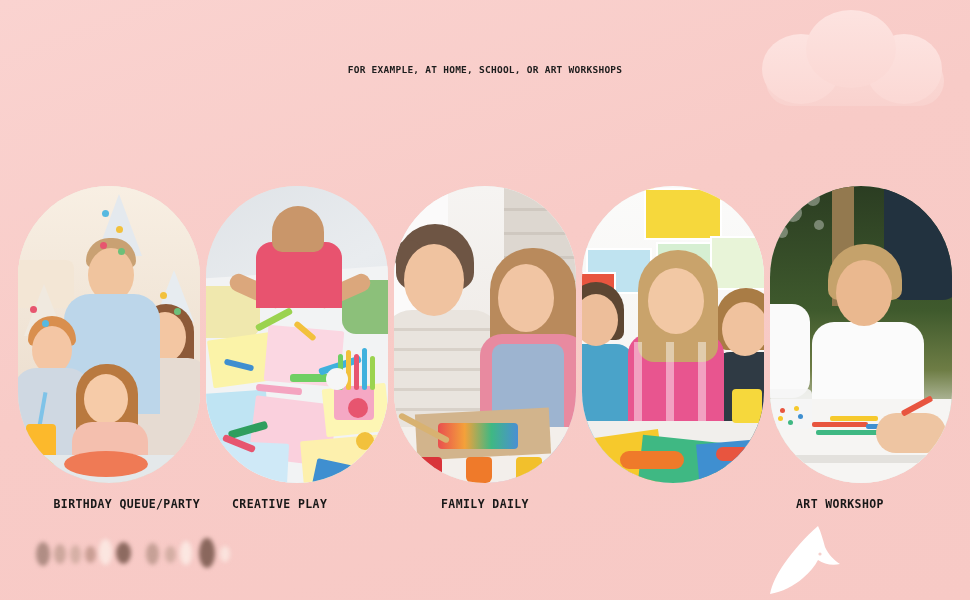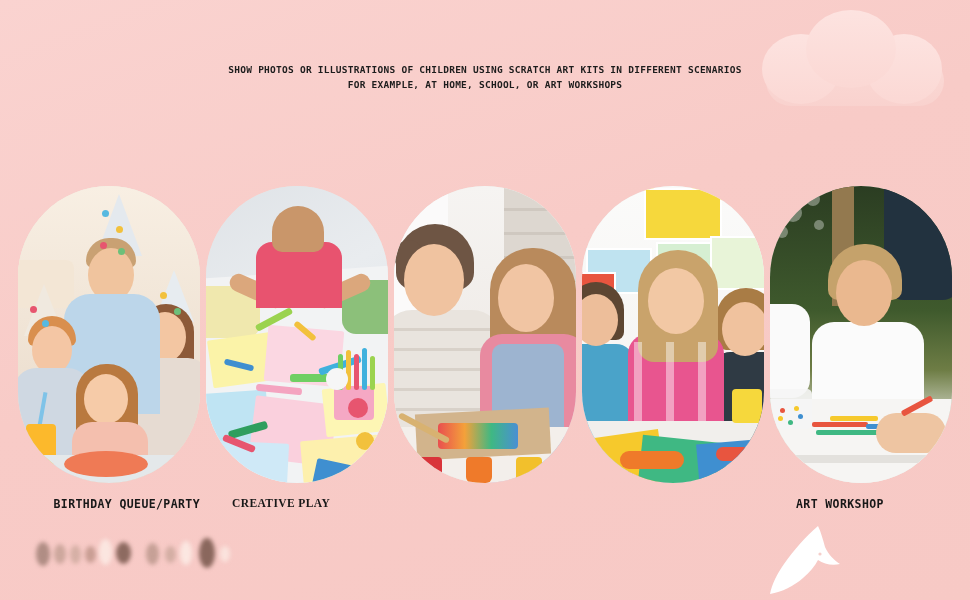--- a/index.html
+++ b/index.html
@@ -107,21 +107,21 @@
     text-align: center;
     font-family: "DejaVu Sans Mono", monospace;
     font-size: 11.5px;
     font-weight: 700;
     letter-spacing: 0.4px;
     color: #181818;
     text-transform: uppercase;
     white-space: nowrap;
   }
   .card:nth-child(1) .cap { text-align: right; padding-left: 4px; }
-  .card:nth-child(2) .cap { text-align: left; padding-left: 26px; font-family: Liberation Serif, serif; }
+  .card:nth-child(2) .cap { text-align: left; padding-left: 26px; }
   .card:nth-child(5) .cap { text-align: left; padding-left: 26px; }
 
   
   .sk { position: absolute; border-radius: 50%; }
   .rect { position: absolute; }
 
   
   .s1 { background: linear-gradient(180deg,#f6ecdf 0%, #efe2d4 55%, #e7dbd0 100%); }
   .s1 .wall { position:absolute; left:0; top:0; width:100%; height:62%;
               background: linear-gradient(180deg,#f8efe3,#eee1d2); }
@@ -248,21 +248,20 @@
 
   <div class="cloud">
     <div class="base"></div>
     <div class="puff p2"></div>
     <div class="puff p3"></div>
     <div class="puff p1"></div>
   </div>
 
   <div class="head">
     <div class="sub">
-      <span>SHOW PHOTOS OR ILLUSTRATIONS OF CHILDREN USING SCRATCH ART KITS IN DIFFERENT SCENARIOS</span>
       <span>FOR EXAMPLE, AT HOME, SCHOOL, OR ART WORKSHOPS</span>
     </div>
   </div>
 
   <div class="row">
 
     <div class="card">
       <div class="frame">
         <div class="scene s1">
           <div class="wall"></div>
@@ -364,20 +363,21 @@
           <div class="sk ghead"></div>
           <div class="desk"></div>
           <div class="sheet"></div>
           <div class="art"></div>
           <div class="brush"></div>
           <div class="jar" style="left:22px;background:#d9343a"></div>
           <div class="jar" style="left:72px;background:#ef7a2a"></div>
           <div class="jar" style="left:122px;background:#f2c02c"></div>
         </div>
       </div>
+      <div class="cap">FAMILY DAILY</div>
     </div>
 
     <div class="card">
       <div class="frame">
         <div class="scene s4">
           <div class="draw" style="left:62px;top:2px;width:74px;height:48px;background:#f6d83c"></div>
           <div class="draw" style="left:4px;top:62px;width:62px;height:42px;background:#bfe3f0"></div>
           <div class="draw" style="left:74px;top:56px;width:56px;height:38px;background:#d6efd2"></div>
           <div class="draw" style="left:128px;top:50px;width:58px;height:50px;background:#e8f4d8"></div>
           <div class="draw" style="left:-6px;top:86px;width:36px;height:46px;background:#e8553f"></div>

